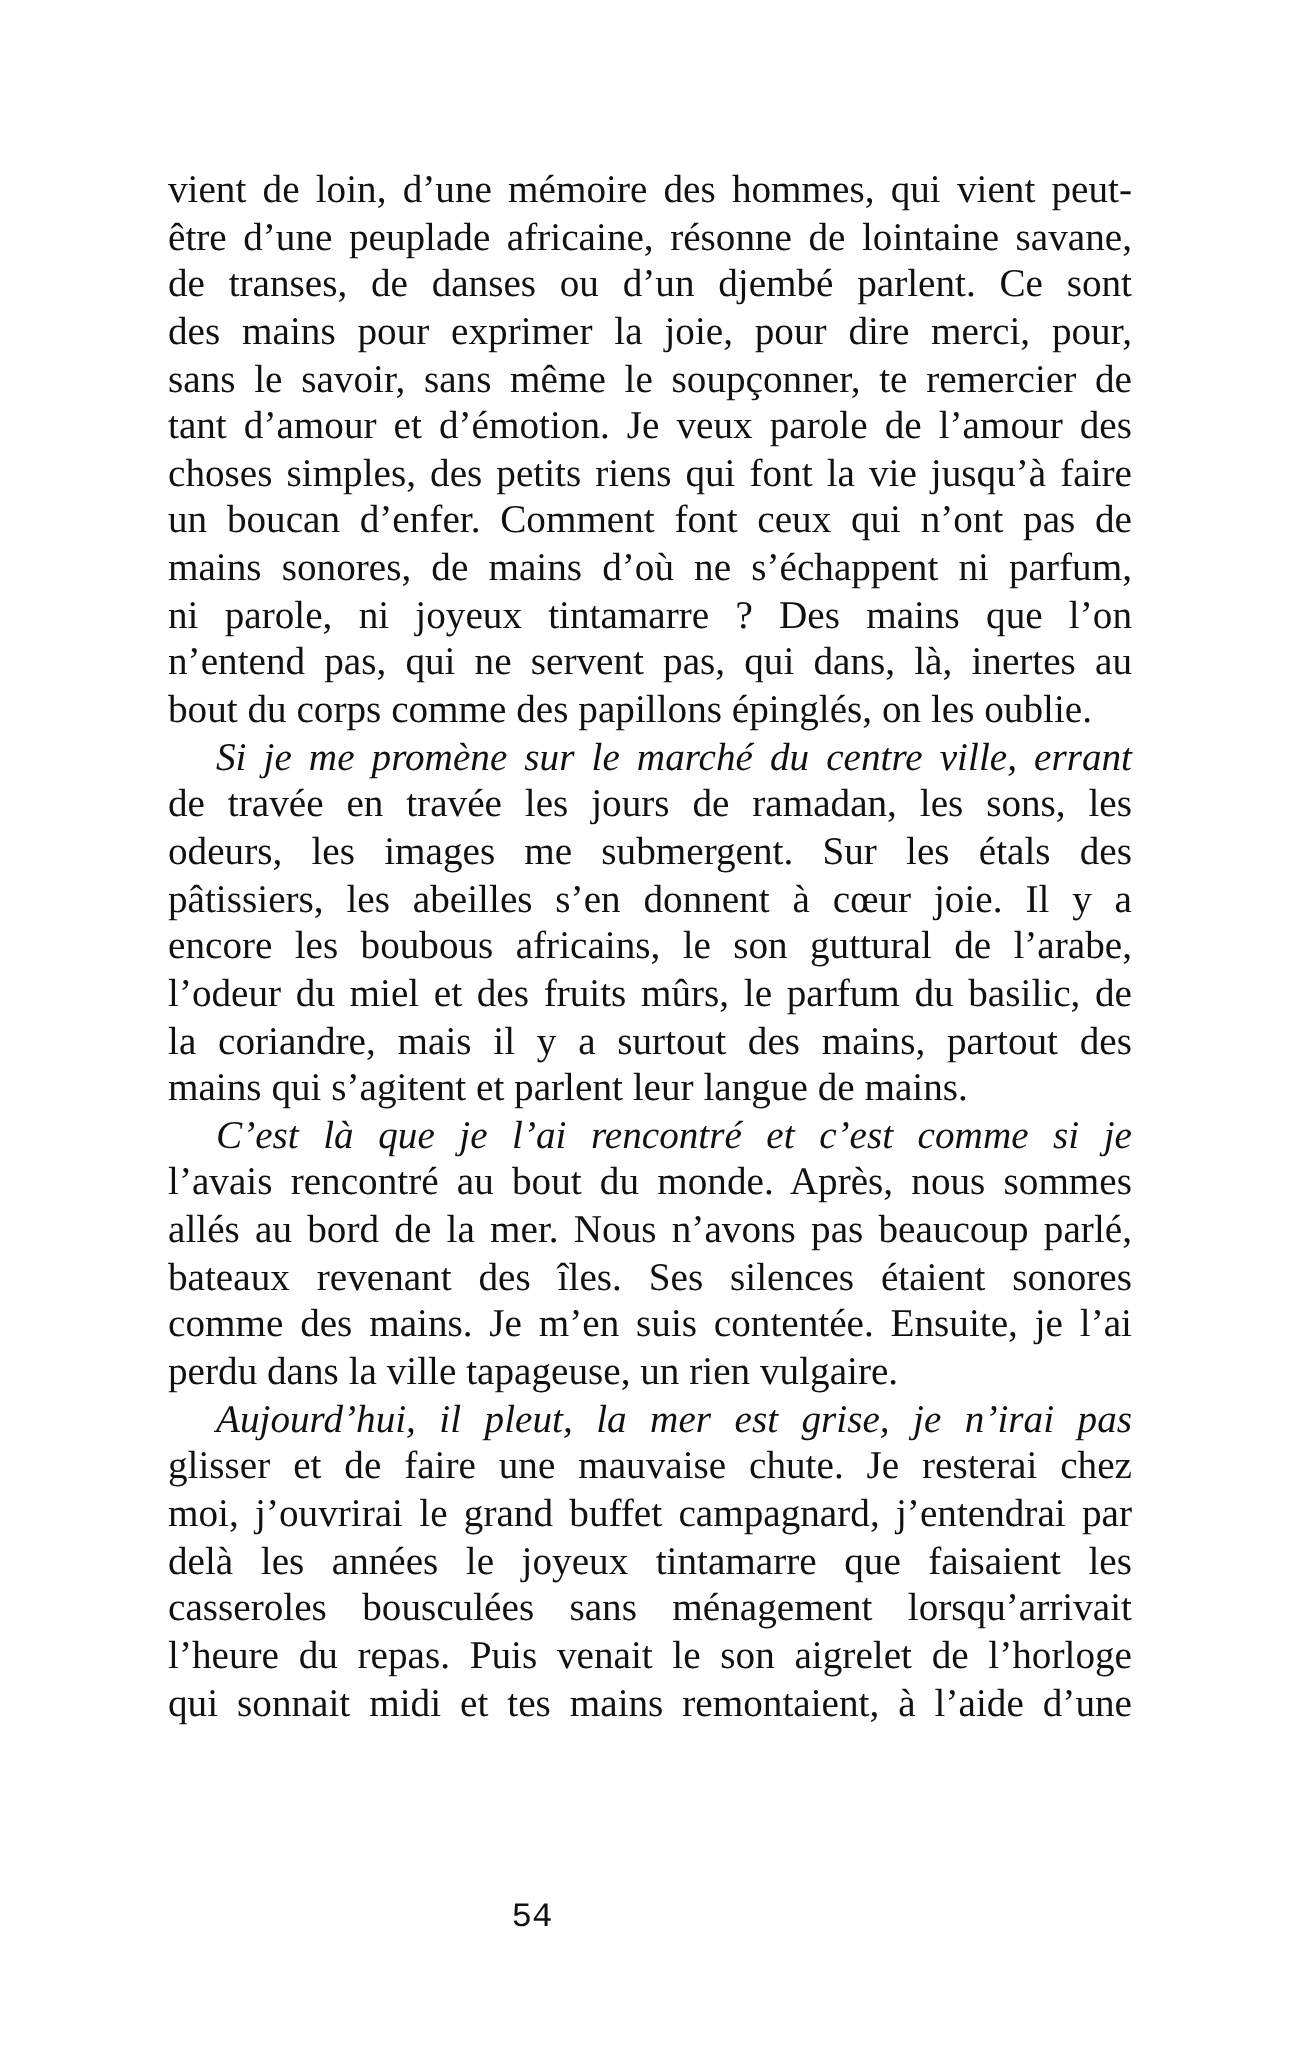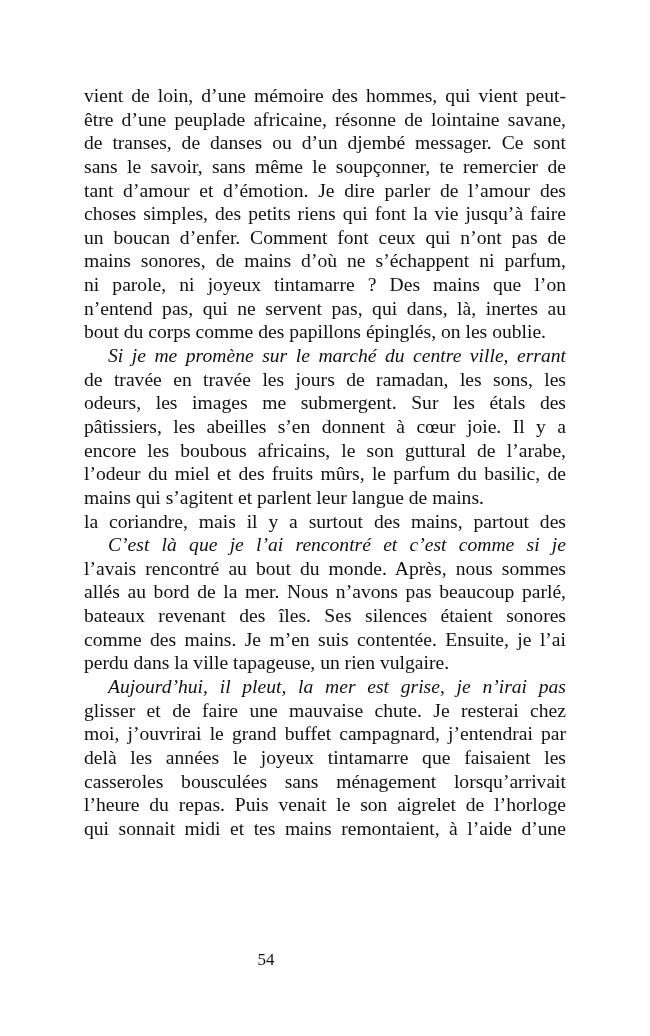--- a/index.html
+++ b/index.html
@@ -46,52 +46,53 @@
     .line.indent {
       padding-left: 24px;
       font-style: italic;
     }
     .page-number {
       position: absolute;
       left: 0;
       width: 532px;
       top: 950px;
       text-align: center;
-      font-family: Liberation Serif, serif;
+      font-family: Liberation Mono, monospace;
       font-size: 17px;
       color: #111111;
     }
   </style>
 </head>
 <body>
 
 <div class="page">
   <div class="text-block" id="text-block">
       <div>
         <span class="line">vient de loin, d’une mémoire des hommes, qui vient peut-</span>
         <span class="line">être d’une peuplade africaine, résonne de lointaine savane,</span>
-        <span class="line">de transes, de danses ou d’un djembé messager. Ce sont</span>
+        <span class="line">de transes, de danses ou d’un djembé parlent. Ce sont</span>
+        <span class="line">des mains pour exprimer la joie, pour dire merci, pour,</span>
         <span class="line">sans le savoir, sans même le soupçonner, te remercier de</span>
-        <span class="line">tant d’amour et d’émotion. Je dire parler de l’amour des</span>
+        <span class="line">tant d’amour et d’émotion. Je veux parole de l’amour des</span>
         <span class="line">choses simples, des petits riens qui font la vie jusqu’à faire</span>
         <span class="line">un boucan d’enfer. Comment font ceux qui n’ont pas de</span>
         <span class="line">mains sonores, de mains d’où ne s’échappent ni parfum,</span>
         <span class="line">ni parole, ni joyeux tintamarre ? Des mains que l’on</span>
         <span class="line">n’entend pas, qui ne servent pas, qui dans, là, inertes au</span>
         <span class="line last">bout du corps comme des papillons épinglés, on les oublie.</span>
       </div>
       <div>
         <span class="line indent">Si je me promène sur le marché du centre ville, errant</span>
         <span class="line">de travée en travée les jours de ramadan, les sons, les</span>
         <span class="line">odeurs, les images me submergent. Sur les étals des</span>
         <span class="line">pâtissiers, les abeilles s’en donnent à cœur joie. Il y a</span>
         <span class="line">encore les boubous africains, le son guttural de l’arabe,</span>
         <span class="line">l’odeur du miel et des fruits mûrs, le parfum du basilic, de</span>
+        <span class="line">la coriandre, mais il y a surtout des mains, partout des</span>
         <span class="line last">mains qui s’agitent et parlent leur langue de mains.</span>
-        <span class="line">la coriandre, mais il y a surtout des mains, partout des</span>
       </div>
       <div>
         <span class="line indent">C’est là que je l’ai rencontré et c’est comme si je</span>
         <span class="line">l’avais rencontré au bout du monde. Après, nous sommes</span>
         <span class="line">allés au bord de la mer. Nous n’avons pas beaucoup parlé,</span>
         <span class="line">bateaux revenant des îles. Ses silences étaient sonores</span>
         <span class="line">comme des mains. Je m’en suis contentée. Ensuite, je l’ai</span>
         <span class="line last">perdu dans la ville tapageuse, un rien vulgaire.</span>
       </div>
       <div>

